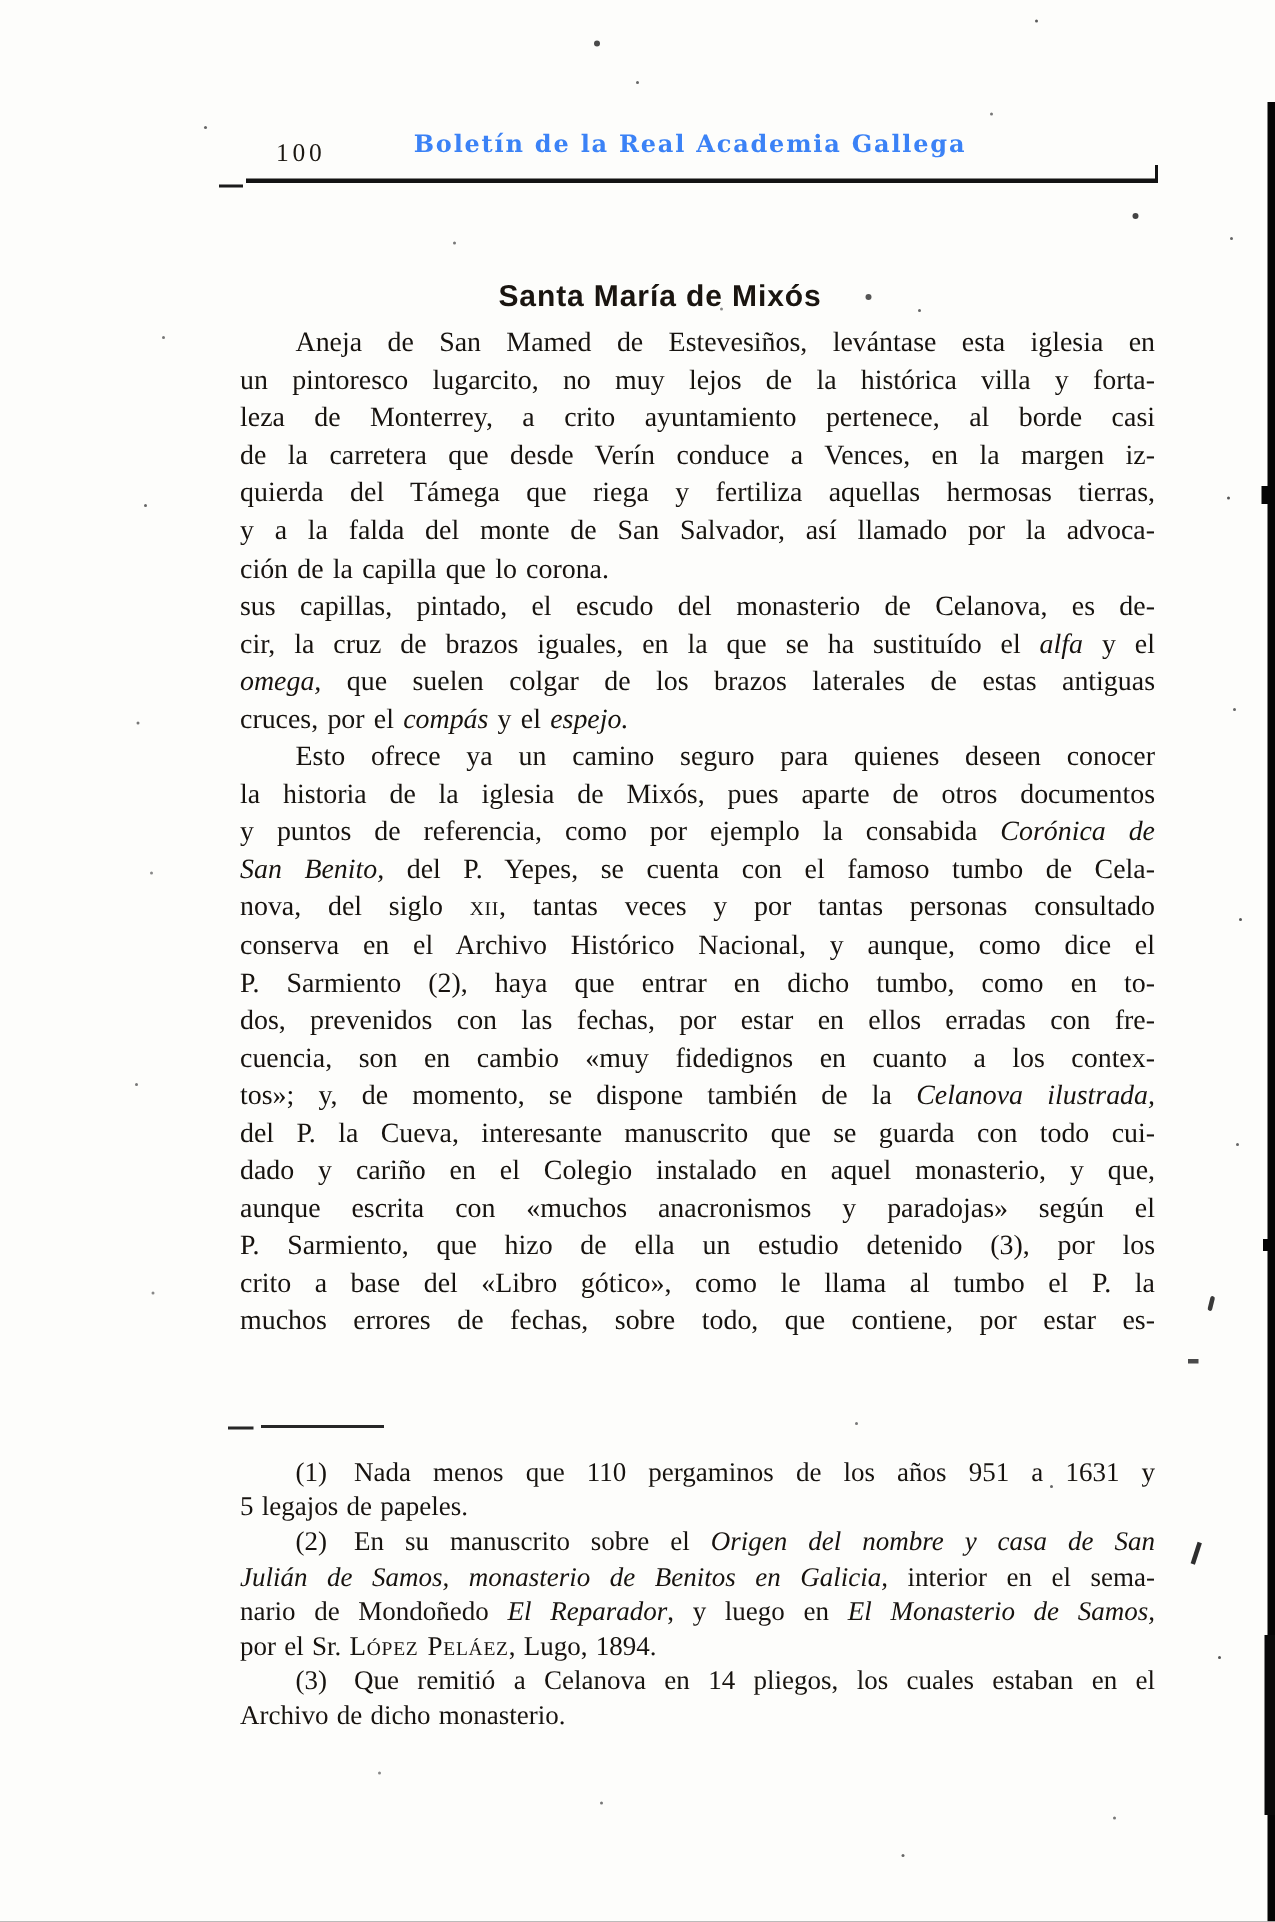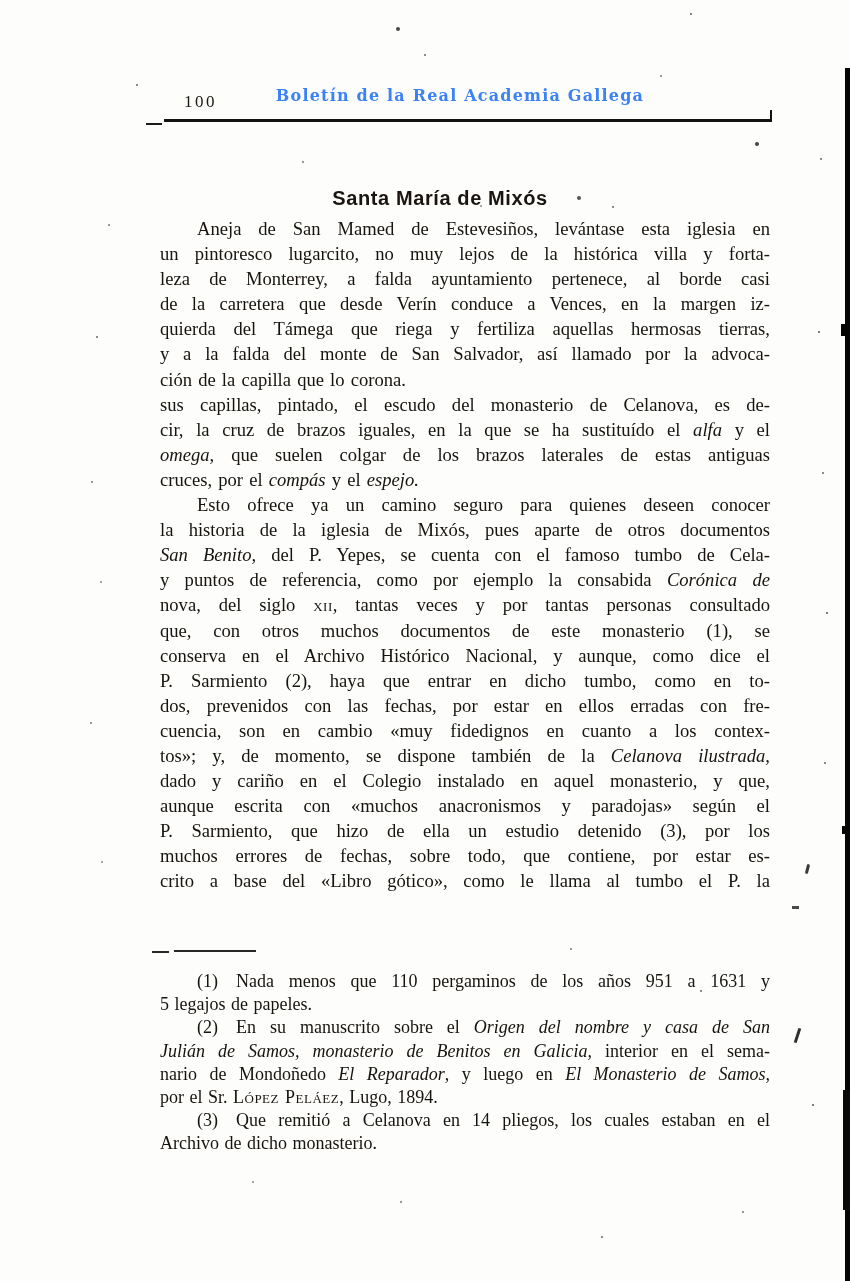--- a/index.html
+++ b/index.html
@@ -77,45 +77,45 @@
   <div class="journal">Boletín de la Real Academia Gallega</div>
   <div class="rule"></div>
   <div class="rule-dash"></div>
   <div class="rule-tick"></div>
 
   <div class="title">Santa María de Mixós</div>
 
   <div class="bodytext">
       <div class="ln ind jst"><span>Aneja de San Mamed de Estevesiños, levántase esta iglesia en</span></div>
       <div class="ln jst"><span>un pintoresco lugarcito, no muy lejos de la histórica villa y forta-</span></div>
-      <div class="ln jst"><span>leza de Monterrey, a falda ayuntamiento pertenece, al borde casi</span></div>
+      <div class="ln jst"><span>leza de Monterrey, a crito ayuntamiento pertenece, al borde casi</span></div>
       <div class="ln jst"><span>de la carretera que desde Verín conduce a Vences, en la margen iz-</span></div>
       <div class="ln jst"><span>quierda del Támega que riega y fertiliza aquellas hermosas tierras,</span></div>
       <div class="ln jst"><span>y a la falda del monte de San Salvador, así llamado por la advoca-</span></div>
       <div class="ln"><span>ción de la capilla que lo corona.</span></div>
       <div class="ln jst"><span>sus capillas, pintado, el escudo del monasterio de Celanova, es de-</span></div>
       <div class="ln jst"><span>cir, la cruz de brazos iguales, en la que se ha sustituído el </span><i>alfa</i><span> y el</span></div>
       <div class="ln jst"><i>omega,</i><span> que suelen colgar de los brazos laterales de estas antiguas</span></div>
       <div class="ln"><span>cruces, por el </span><i>compás</i><span> y el </span><i>espejo.</i></div>
       <div class="ln ind jst"><span>Esto ofrece ya un camino seguro para quienes deseen conocer</span></div>
       <div class="ln jst"><span>la historia de la iglesia de Mixós, pues aparte de otros documentos</span></div>
+      <div class="ln jst"><span>y puntos de referencia, como por ejemplo la consabida </span><i>Corónica de</i></div>
       <div class="ln jst"><i>San Benito,</i><span> del P. Yepes, se cuenta con el famoso tumbo de Cela-</span></div>
-      <div class="ln jst"><span>y puntos de referencia, como por ejemplo la consabida </span><i>Corónica de</i></div>
       <div class="ln jst"><span>nova, del siglo </span><span class="sc">xii</span><span>, tantas veces y por tantas personas consultado</span></div>
-      <div class="ln jst"><span>que, con otros muchos documentos de este monasterio (1), se</span></div>
       <div class="ln jst"><span>conserva en el Archivo Histórico Nacional, y aunque, como dice el</span></div>
       <div class="ln jst"><span>P. Sarmiento (2), haya que entrar en dicho tumbo, como en to-</span></div>
       <div class="ln jst"><span>dos, prevenidos con las fechas, por estar en ellos erradas con fre-</span></div>
       <div class="ln jst"><span>cuencia, son en cambio «muy fidedignos en cuanto a los contex-</span></div>
       <div class="ln jst"><span>tos»; y, de momento, se dispone también de la </span><i>Celanova ilustrada,</i></div>
+      <div class="ln jst"><span>del P. la Cueva, interesante manuscrito que se guarda con todo cui-</span></div>
       <div class="ln jst"><span>dado y cariño en el Colegio instalado en aquel monasterio, y que,</span></div>
       <div class="ln jst"><span>aunque escrita con «muchos anacronismos y paradojas» según el</span></div>
       <div class="ln jst"><span>P. Sarmiento, que hizo de ella un estudio detenido (3), por los</span></div>
+      <div class="ln jst"><span>crito a base del «Libro gótico», como le llama al tumbo el P. la</span></div>
       <div class="ln jst"><span>muchos errores de fechas, sobre todo, que contiene, por estar es-</span></div>
-      <div class="ln jst"><span>crito a base del «Libro gótico», como le llama al tumbo el P. la</span></div>
     </div>
 
   <div class="fn-sep-a"></div>
   <div class="fn-sep-b"></div>
   <div class="footnotes">
       <div class="ln ind jst"><span>(1) Nada menos que 110 pergaminos de los años 951 a 1631 y</span></div>
       <div class="ln"><span>5 legajos de papeles.</span></div>
       <div class="ln ind jst"><span>(2) En su manuscrito sobre el </span><i>Origen del nombre y casa de San</i></div>
       <div class="ln jst"><i>Julián de Samos, monasterio de Benitos en Galicia,</i><span> interior en el sema-</span></div>
       <div class="ln jst"><span>nario de Mondoñedo </span><i>El Reparador</i><span>, y luego en </span><i>El Monasterio de Samos,</i></div>

